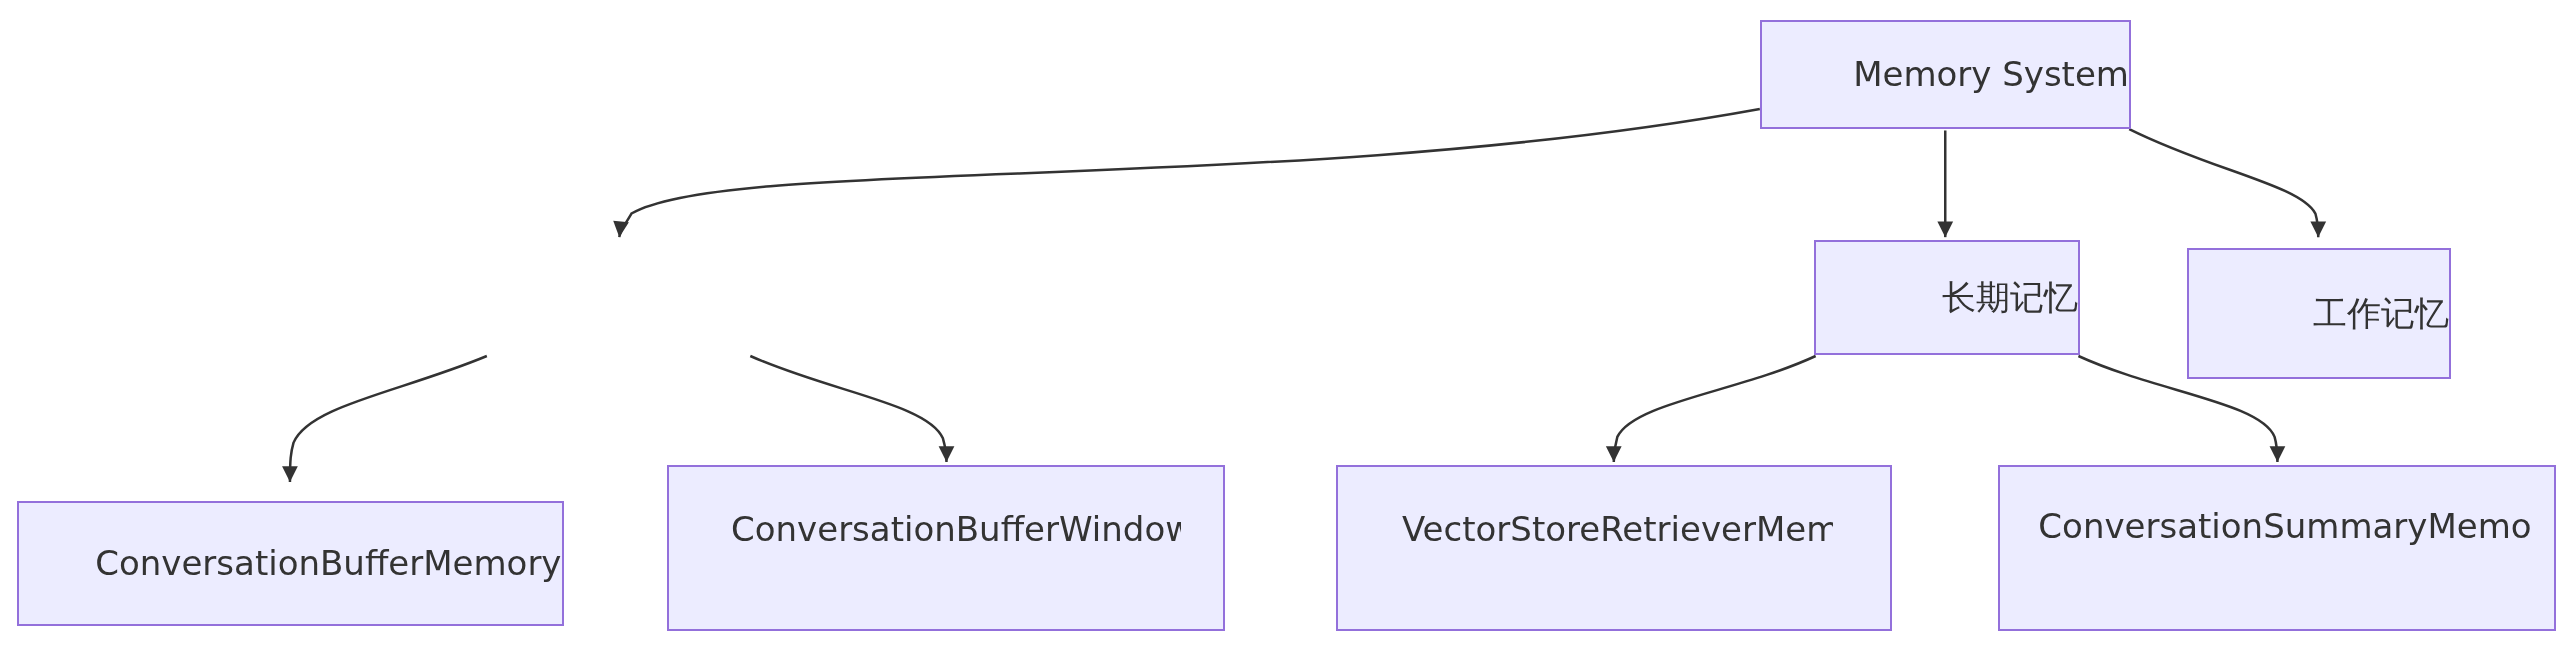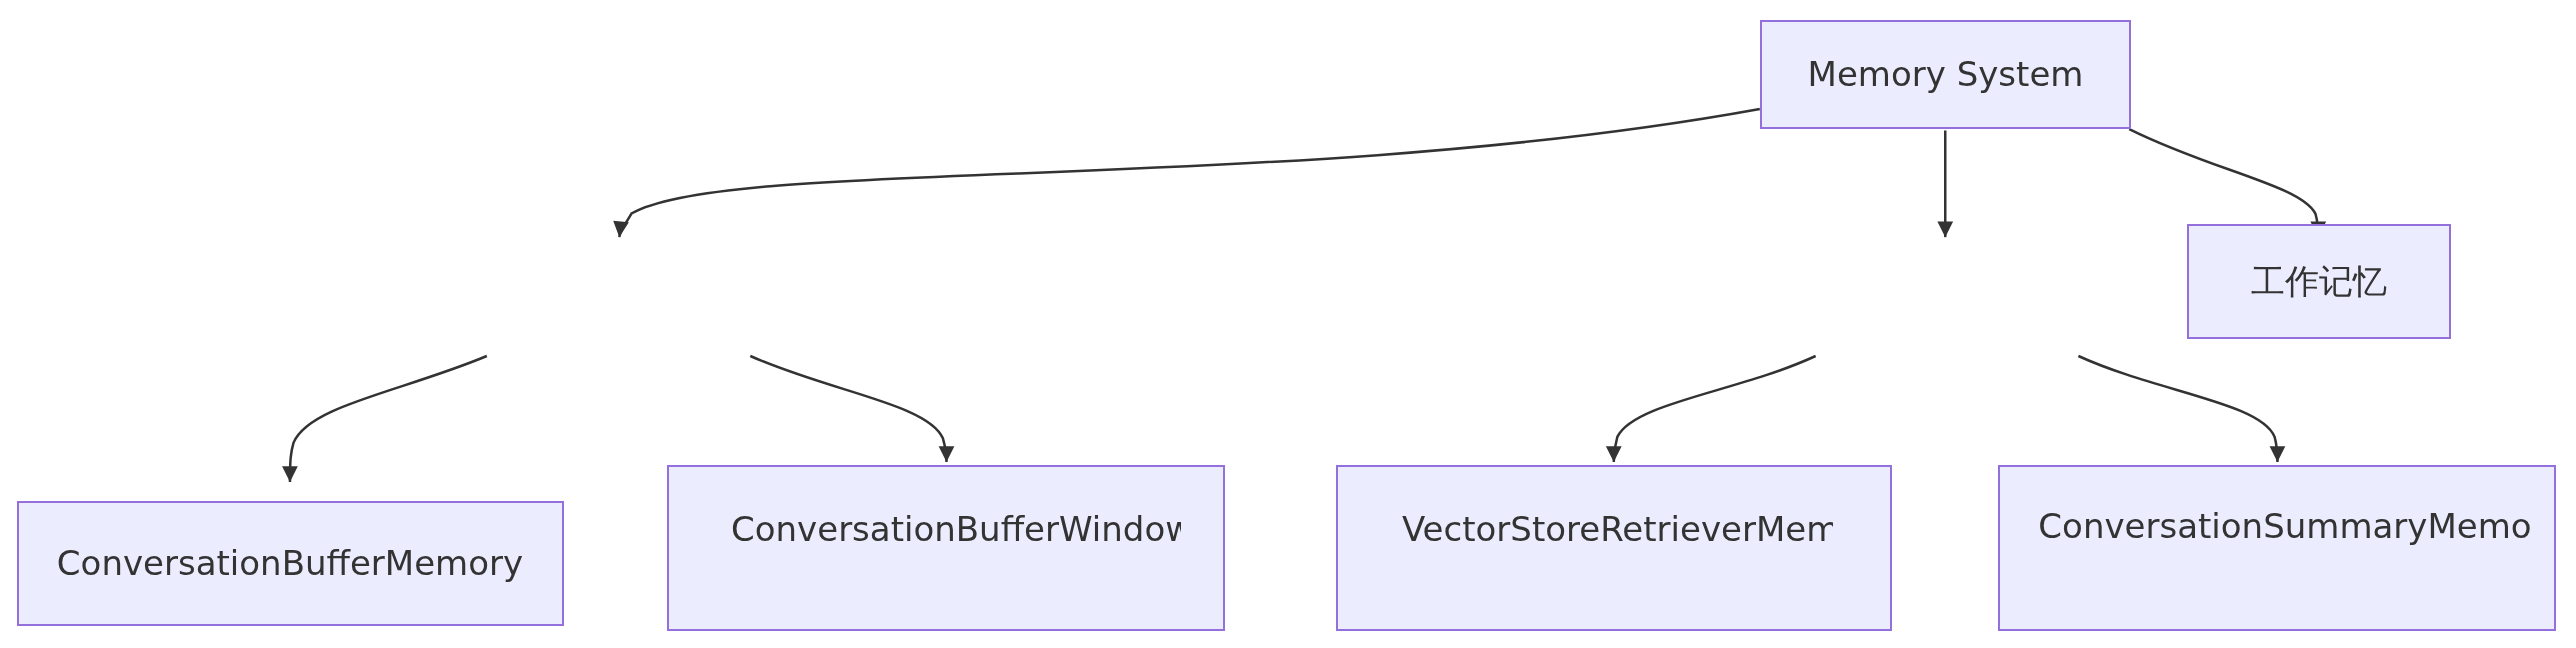--- a/index.html
+++ b/index.html
@@ -22,42 +22,42 @@
     box-sizing: border-box;
     background: #ECECFF;
     border: 2.1px solid #9370DB;
     color: #333333;
     font-size: 34px;
     line-height: 1.35;
   }
   .node.center {
     display: flex;
     align-items: center;
-    justify-content: center;
+    justify-content: flex-end;
     text-align: center;
   }
   .node.top-center {
     display: flex;
     align-items: flex-start;
     justify-content: center;
     padding-top: 37px;
     text-align: right;
     padding-left: 16px;
   }
   .label-clip {
     position: absolute;
     top: 40px;
     overflow: hidden;
     white-space: nowrap;
   }
   
   #n-root          { left: 1760px; top: 20px;  width: 371px; height: 109px; }
   #n-short-term    { left: 485px;  top: 240px; width: 267px; height: 115px; }
   #n-long-term     { left: 1814px; top: 240px; width: 266px; height: 115px; }
-  #n-working       { left: 2187px; top: 224px; width: 264px; height: 115px; }
+  #n-working       { left: 2187px; top: 248px; width: 264px; height: 131px; }
   #n-conv-buffer   { left: 16.5px;   top: 501px; width: 547px; height: 125px; }
   #n-conv-window   { left: 667px;  top: 465px; width: 558px; height: 166px; }
   #n-vector-store  { left: 1336px; top: 465px; width: 556px; height: 166px; }
   #n-conv-summary  { left: 1998px; top: 465px; width: 558px; height: 166px; }
   #n-conv-window .label-clip  { left: 62px; width: 450px; }
   #n-vector-store .label-clip { left: 64px; width: 431px; }
   .edge {
     fill: none;
     stroke: #333333;
     stroke-width: 3.5px;
@@ -81,20 +81,23 @@
     <path class="edge" d="M 1048 497 C 1160 547, 1296 564, 1317 612 C 1321 626, 1322 634, 1322 645" marker-end="url(#arrowhead)"></path>
     <path class="edge" d="M 2536 497 C 2428 547, 2282 562, 2259 610 C 2255 624, 2254 632, 2254 645" marker-end="url(#arrowhead)"></path>
     <path class="edge" d="M 2903 497 C 3012 547, 3158 562, 3177 610 C 3181 624, 3181 632, 3181 645" marker-end="url(#arrowhead)"></path>
   </svg>
 
   <div id="n-root" class="node center">
     <span>Memory System</span>
   </div>
 
 
+  <div id="n-long-term" class="node center">
+    <span>长期记忆</span>
+  </div>
 
   <div id="n-working" class="node center">
     <span>工作记忆</span>
   </div>
 
   <div id="n-conv-buffer" class="node center">
     <span>ConversationBufferMemory</span>
   </div>
 
   <div id="n-conv-window" class="node">

